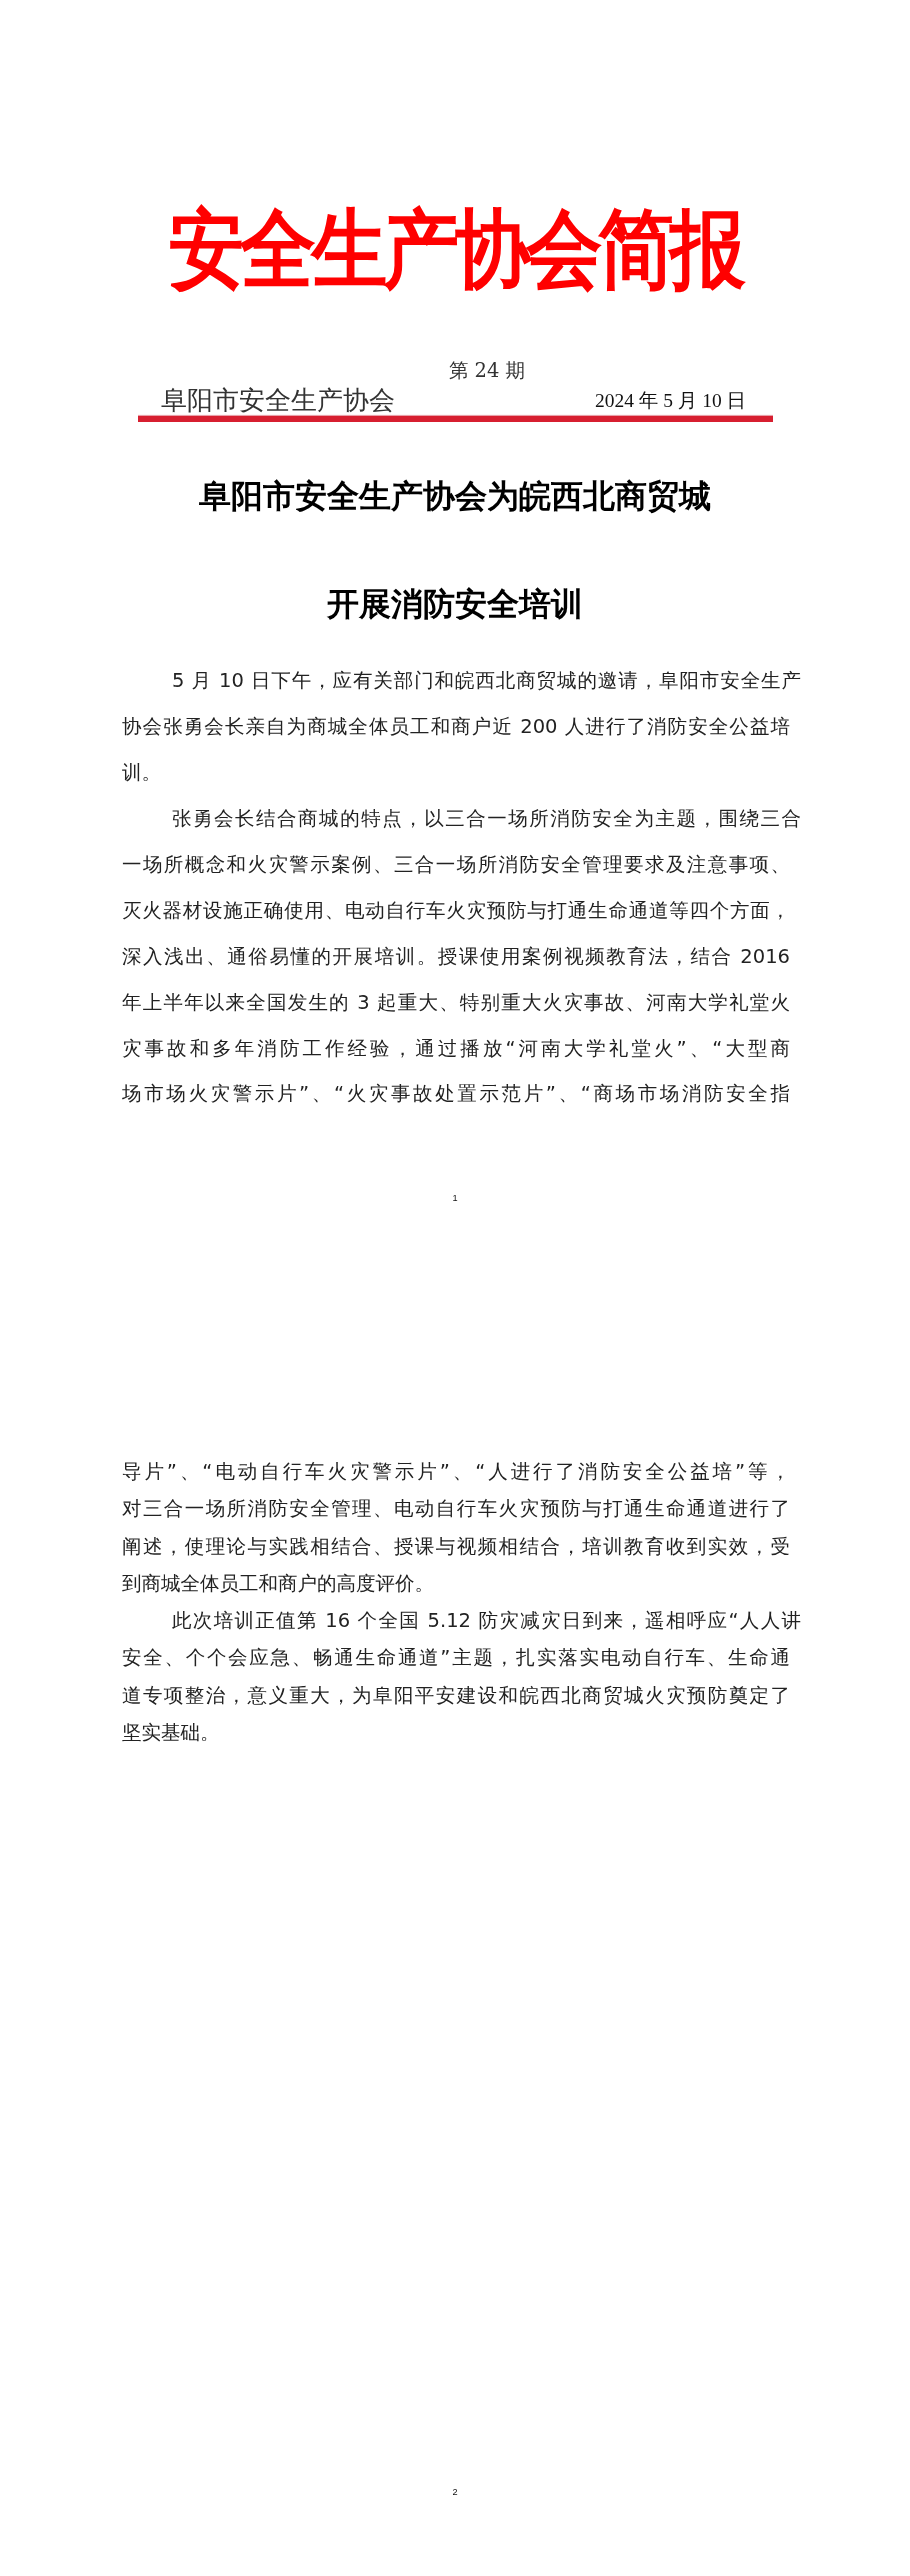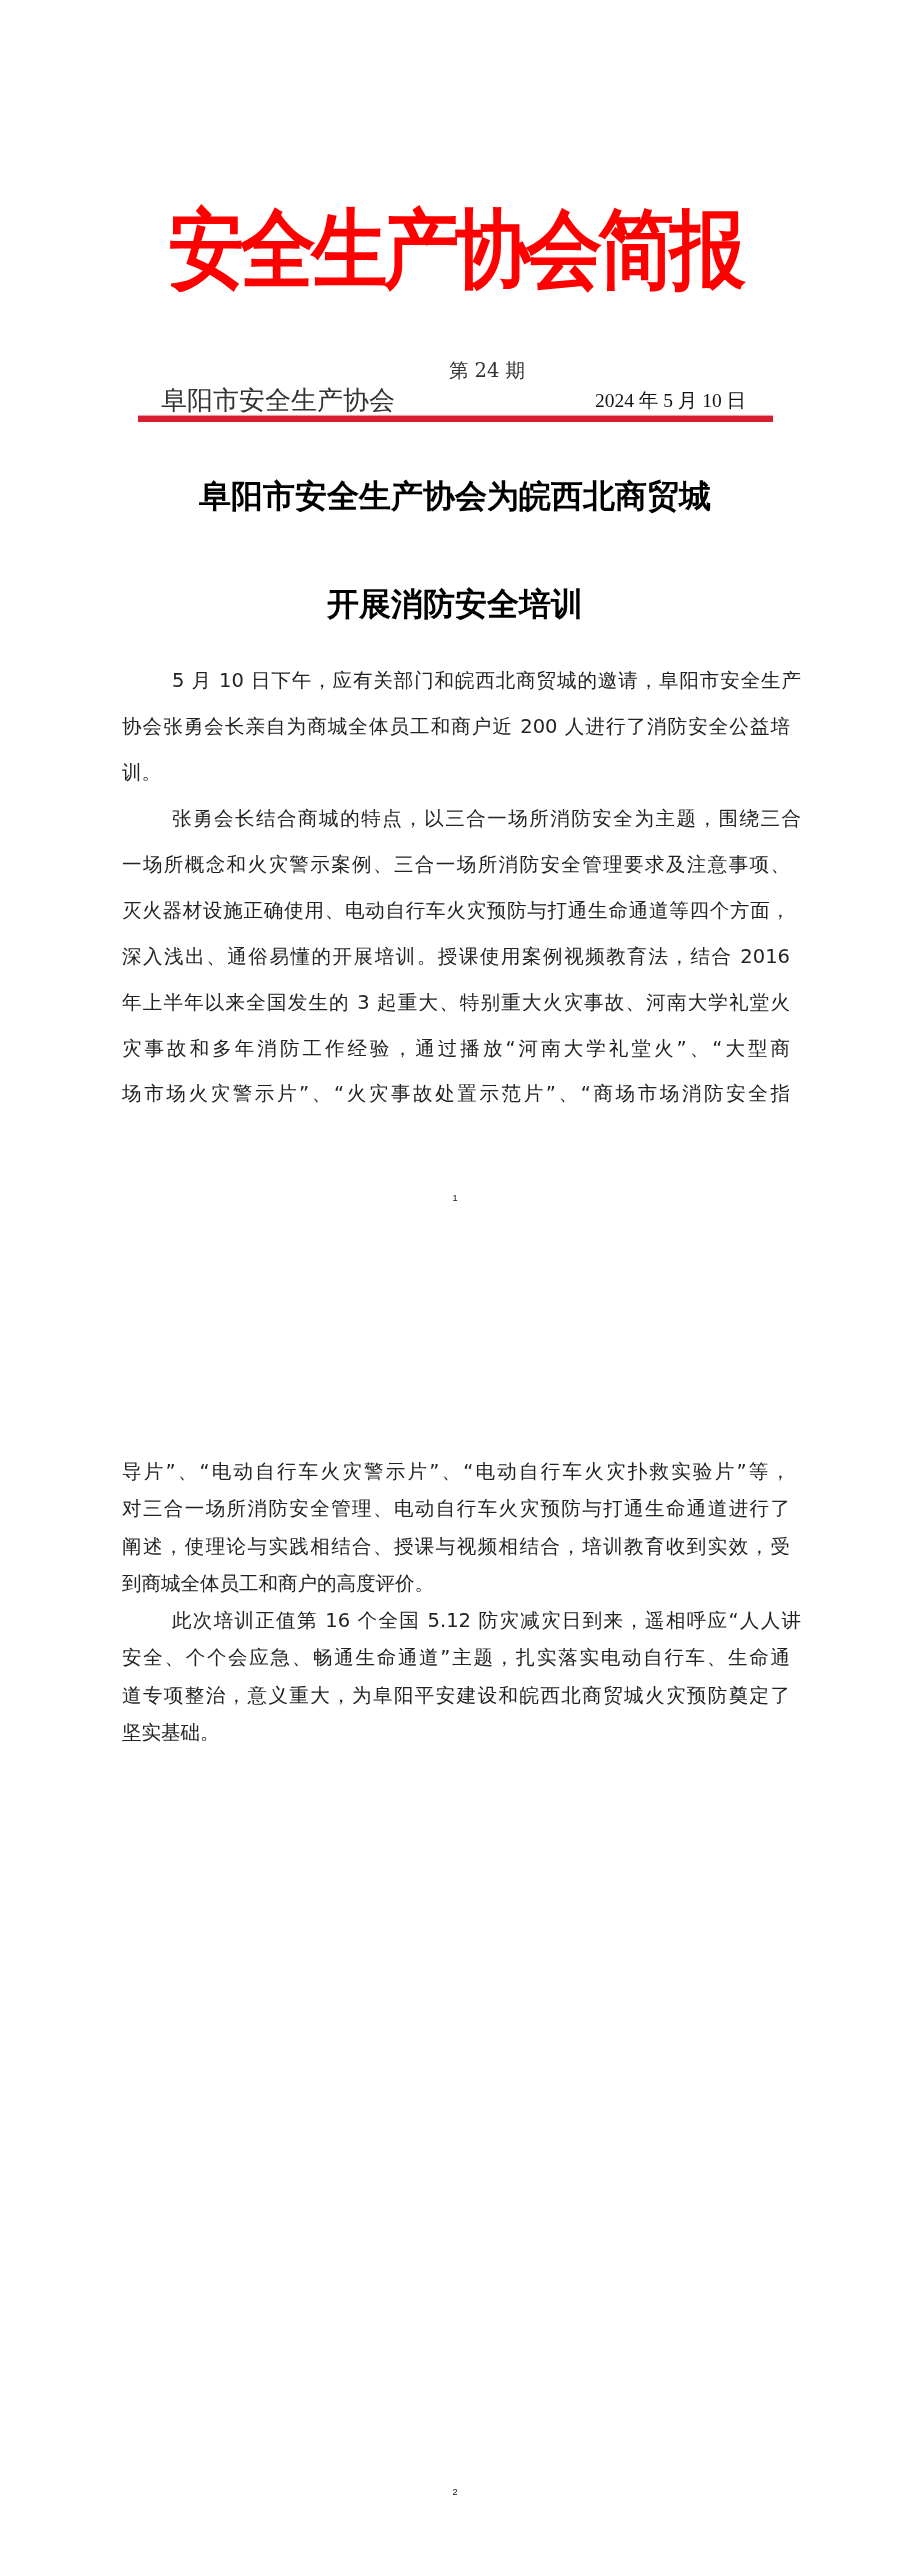--- a/index.html
+++ b/index.html
@@ -68,21 +68,21 @@
   <div class="abs line" style="top:898px;">灭火器材设施正确使用、电动自行车火灾预防与打通生命通道等四个方面，</div>
   <div class="abs line" style="top:944px;">深入浅出、通俗易懂的开展培训。授课使用案例视频教育法，结合 2016</div>
   <div class="abs line" style="top:990px;">年上半年以来全国发生的 3 起重大、特别重大火灾事故、河南大学礼堂火</div>
   <div class="abs line" style="top:1036px;">灾事故和多年消防工作经验，通过播放“河南大学礼堂火”、“大型商</div>
   <div class="abs line" style="top:1081px;">场市场火灾警示片”、“火灾事故处置示范片”、“商场市场消防安全指</div>
 </div>
 
 <div class="abs pagenum" style="top:1193px;">1</div>
 
 <div>
-  <div class="abs line" style="top:1459px;">导片”、“电动自行车火灾警示片”、“电动自行车火灾扑救实验片”等，</div>
+  <div class="abs line" style="top:1459px;">导片”、“电动自行车火灾警示片”、“人进行了消防安全公益培”等，</div>
   <div class="abs line" style="top:1496px;">对三合一场所消防安全管理、电动自行车火灾预防与打通生命通道进行了</div>
   <div class="abs line" style="top:1534px;">阐述，使理论与实践相结合、授课与视频相结合，培训教育收到实效，受</div>
   <div class="abs line last" style="top:1571px;">到商城全体员工和商户的高度评价。</div>
   <div class="abs line indent" style="top:1608px;">此次培训正值第 16 个全国 5.12 防灾减灾日到来，遥相呼应“人人讲</div>
   <div class="abs line" style="top:1645px;">安全、个个会应急、畅通生命通道”主题，扎实落实电动自行车、生命通</div>
   <div class="abs line" style="top:1683px;">道专项整治，意义重大，为阜阳平安建设和皖西北商贸城火灾预防奠定了</div>
   <div class="abs line last" style="top:1720px;">坚实基础。</div>
 </div>
 
 <div class="abs pagenum" style="top:2487px;">2</div>

